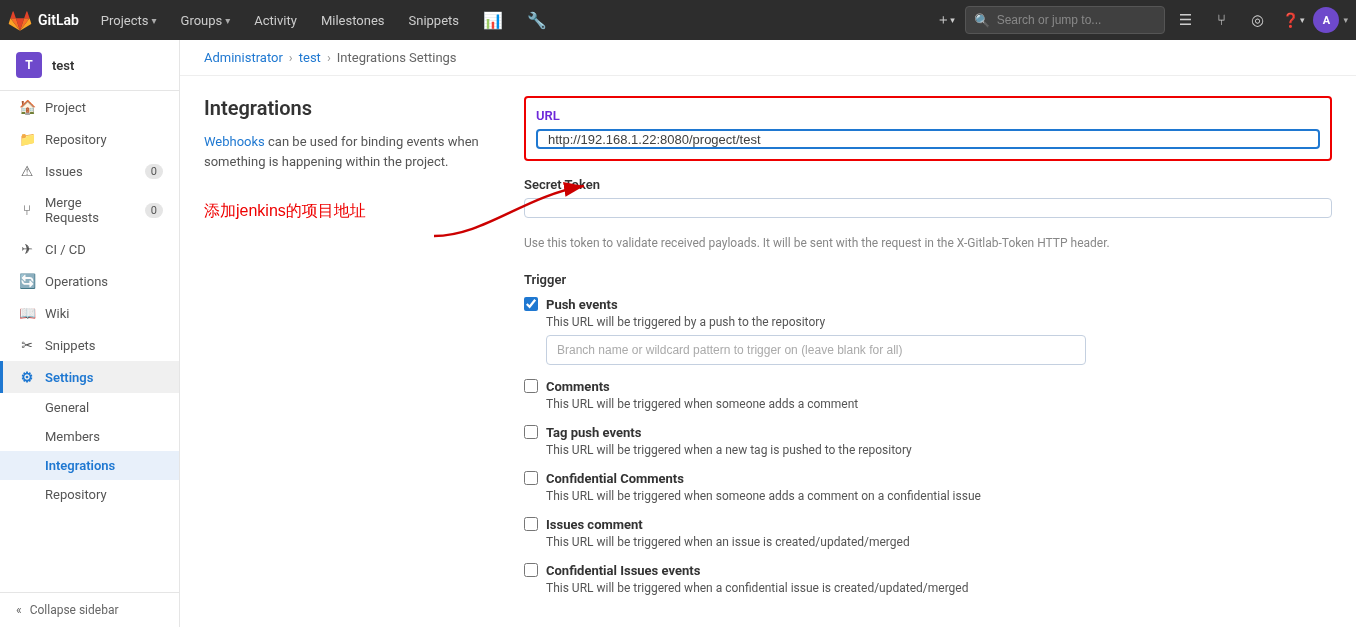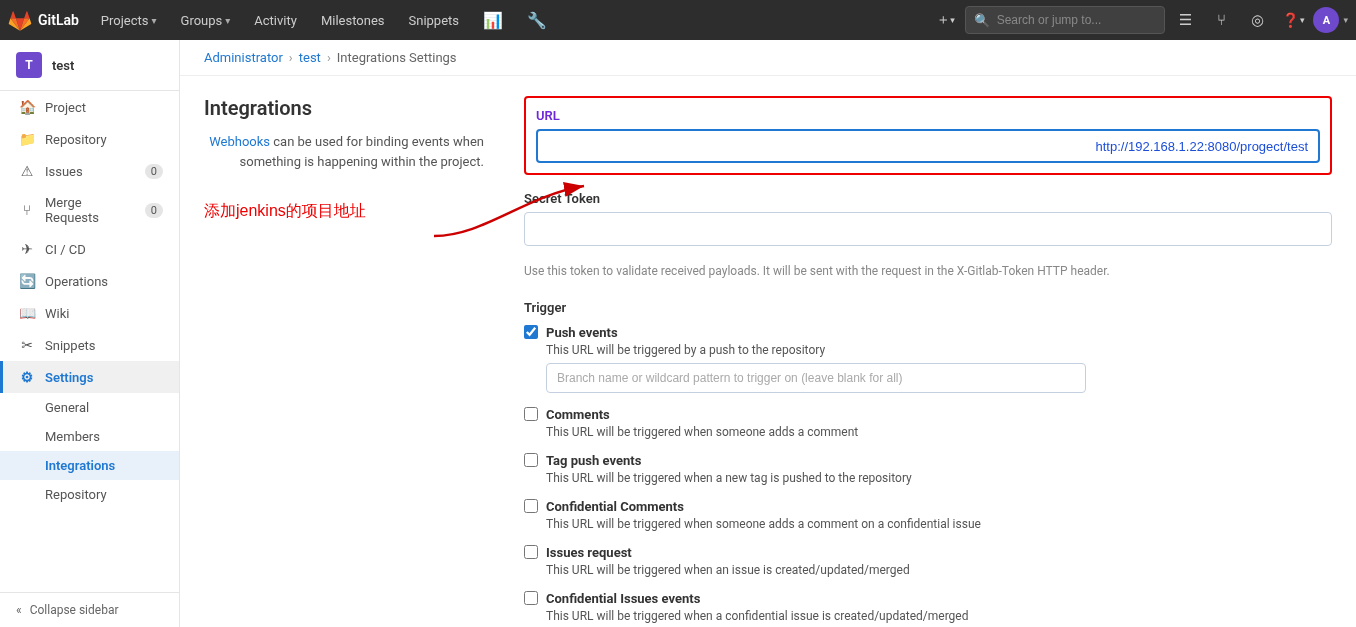--- a/index.html
+++ b/index.html
@@ -208,21 +208,20 @@
     .content-left h2 {
       font-size: 20px;
       font-weight: 600;
       color: #333;
       margin-bottom: 12px;
     }
     .content-left p {
       font-size: 13px;
       color: #555;
       line-height: 1.5;
-      text-align: right;
     }
     .content-left a { color: #1f78d1; text-decoration: none; }
 
     .annotation-text {
       color: #e00;
       font-size: 16px;
       margin-top: 30px;
       font-family: sans-serif;
     }
 
@@ -233,28 +232,27 @@
     .form-section { margin-bottom: 20px; }
     .form-label {
       font-size: 13px;
       font-weight: 600;
       color: #333;
       margin-bottom: 6px;
       display: block;
     }
     .form-input {
       width: 100%;
-      height: 34px;
+      height: 20px;
       border: 1px solid #c4d0e0;
       border-radius: 4px;
       padding: 0 10px;
       font-size: 13px;
-      color: #1d4ed8;
+      color: #404040;
       outline: none;
-      text-align: right;
     }
     .url-input-highlighted {
       border: 2px solid #1f78d1;
     }
     .url-box {
       border: 2px solid #e00;
       border-radius: 4px;
       padding: 10px;
       margin-bottom: 16px;
       background: #fff;
@@ -528,21 +526,21 @@
             <div class="trigger-item-header">
               <input type="checkbox" id="confidential_comments" style="">
               <label for="confidential_comments" class="trigger-name">Confidential Comments</label>
             </div>
             <div class="trigger-item-desc">This URL will be triggered when someone adds a comment on a confidential issue</div>
           </div>
 
           <div class="trigger-item">
             <div class="trigger-item-header">
               <input type="checkbox" id="issues_events" style="">
-              <label for="issues_events" class="trigger-name">Issues request</label>
+              <label for="issues_events" class="trigger-name">Issues comment</label>
             </div>
             <div class="trigger-item-desc">This URL will be triggered when an issue is created/updated/merged</div>
           </div>
 
           <div class="trigger-item">
             <div class="trigger-item-header">
               <input type="checkbox" id="confidential_issues_events" style="">
               <label for="confidential_issues_events" class="trigger-name">Confidential Issues events</label>
             </div>
             <div class="trigger-item-desc">This URL will be triggered when a confidential issue is created/updated/merged</div>

